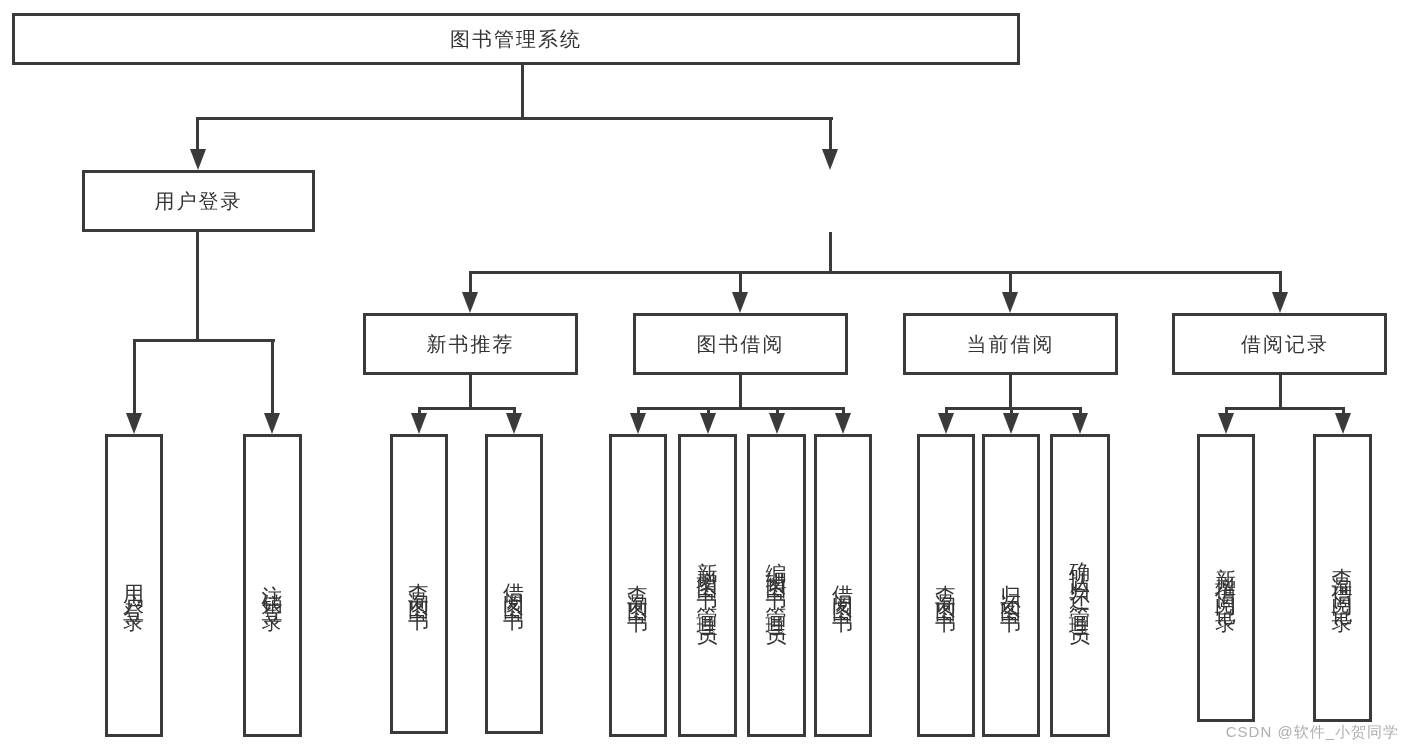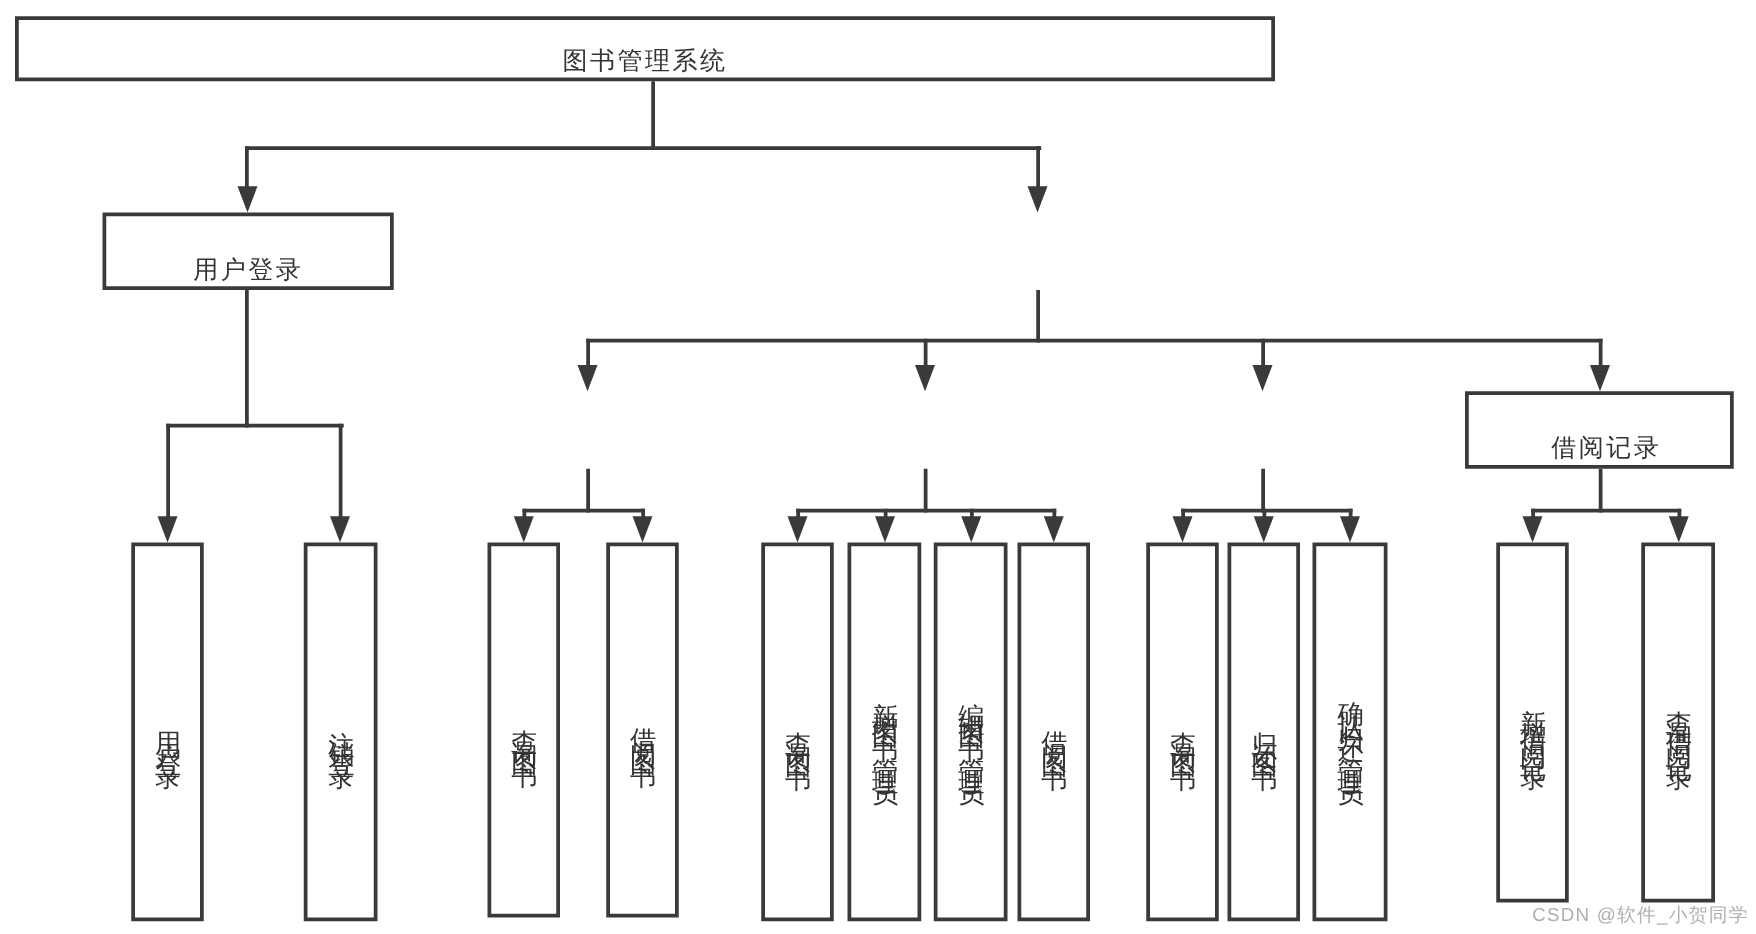--- a/index.html
+++ b/index.html
@@ -5,21 +5,21 @@
   html,body{margin:0;padding:0;background:#ffffff;}
   body{
     font-family:"Liberation Sans","DejaVu Sans",sans-serif;
     width:1405px;height:747px;position:relative;overflow:hidden;
   }
   #canvas{position:absolute;left:0;top:0;width:1405px;height:747px;background:#ffffff;}
 
   
   .box{
     position:absolute;box-sizing:border-box;background:#ffffff;
-    border:3px solid #3a3a3a;display:flex;align-items:flex-end;justify-content:center;
+    border:3px solid #3a3a3a;display:flex;align-items:center;justify-content:center;
     color:#333333;font-size:20px;letter-spacing:2px;white-space:nowrap;
   }
   .vbox{
     position:absolute;box-sizing:border-box;background:#ffffff;
     border:3px solid #3a3a3a;display:flex;align-items:center;justify-content:center;
     color:#333333;
   }
   .vbox .vtext{
     writing-mode:vertical-rl;line-height:1;font-size:21px;letter-spacing:9px;white-space:nowrap;
   }
@@ -130,20 +130,29 @@
   <div class="ah" style="left:1335px;top:413px;"></div>
 
   <div class="box n-root">
     <span>图书管理系统</span>
   </div>
 
   <div class="box n-login">
     <span>用户登录</span>
   </div>
 
+  <div class="box n-rec">
+    <span>新书推荐</span>
+  </div>
+  <div class="box n-borrow">
+    <span>图书借阅</span>
+  </div>
+  <div class="box n-current">
+    <span>当前借阅</span>
+  </div>
   <div class="box n-records">
     <span>借阅记录</span>
   </div>
 
   <div class="vbox n-a1">
     <span class="vtext">用户登录</span>
   </div>
   <div class="vbox n-a2">
     <span class="vtext">注销登录</span>
   </div>

